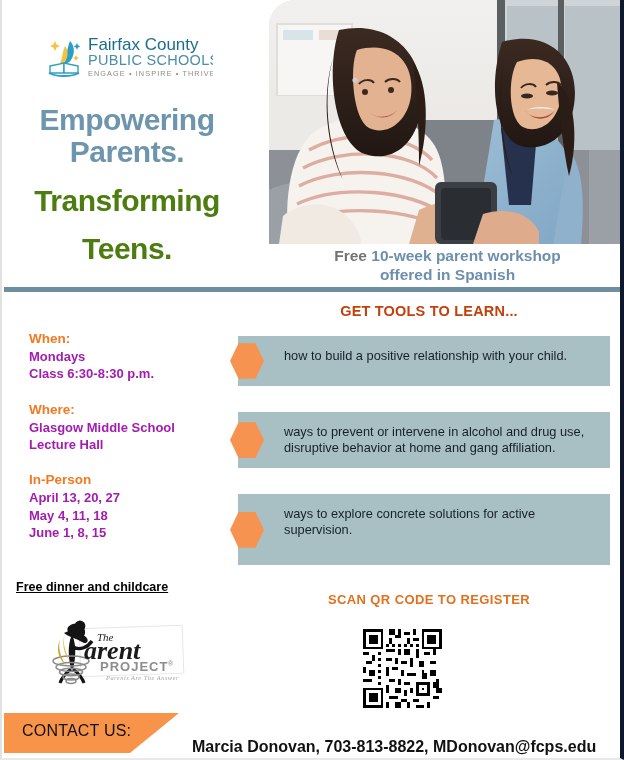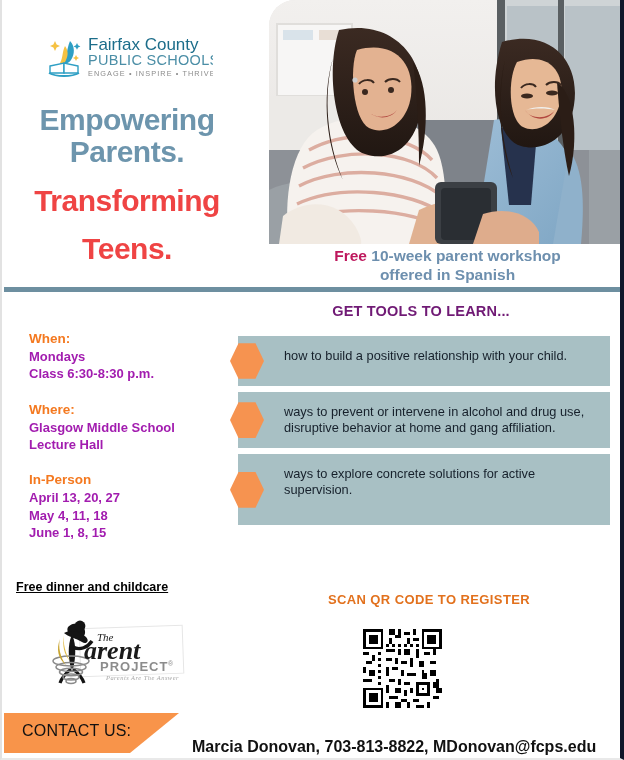--- a/index.html
+++ b/index.html
@@ -30,21 +30,21 @@
     line-height:1.06;
   }
   .hl-blue{
     color:#6d95ad;
     font-weight:bold;
     font-size:30px;
     letter-spacing:-0.5px;
     display:block;
   }
   .hl-orange{
-    color:#ef4444;
+    color:#4d7c0f;
     font-weight:bold;
     font-size:30px;
     letter-spacing:-0.5px;
     display:block;
     margin-top:17px;
     text-align:center;
   }
 
   
   .photo{
@@ -56,21 +56,21 @@
   .photo svg{display:block;}
 
   
   .banner{
     position:absolute;left:267px;top:244px;width:357px;height:42px;
     text-align:center;
     font-size:15.5px;font-weight:bold;color:#6d8fae;
     line-height:1.25;
     padding-top:2px;box-sizing:border-box;
   }
-  .banner .free{color:#be185d;}
+  .banner .free{color:#737373;}
 
   .divider{
     position:absolute;left:2px;top:287px;width:620px;height:5px;
     background:#6d8fa0;
   }
 
   
   .leftcol{position:absolute;left:27px;top:330px;width:200px;}
   .lbl{
     color:#f47920;font-weight:bold;font-size:13.5px;
@@ -84,30 +84,30 @@
   .freeline{
     color:#000000;font-weight:bold;font-size:12.5px;
     position:absolute;left:14px;top:580px;text-decoration:underline;
   }
 
   
   .pp-logo{position:absolute;left:38px;top:617px;width:145px;height:72px;}
 
   
   .tools-title{
-    position:absolute;left:224px;top:303px;width:390px;
+    position:absolute;left:232px;top:303px;width:390px;
     text-align:center;
-    font-size:14.5px;font-weight:bold;color:#701a75;
+    font-size:14.5px;font-weight:bold;color:#c2410c;
     letter-spacing:0.2px;
   }
   .boxes{position:absolute;left:236px;top:336px;width:372px;}
   .tbox{
     position:relative;
     background:#a8c0c4;
-    margin-bottom:6px;
+    margin-bottom:26px;
     padding:12px 14px 12px 46px;
     box-sizing:border-box;
     min-height:50px;
   }
   .tbox .txt{
     font-size:12.8px;color:#16202b;line-height:1.26;
   }
   .hex{
     position:absolute;left:-8px;top:50%;
     transform:translateY(-50%);

